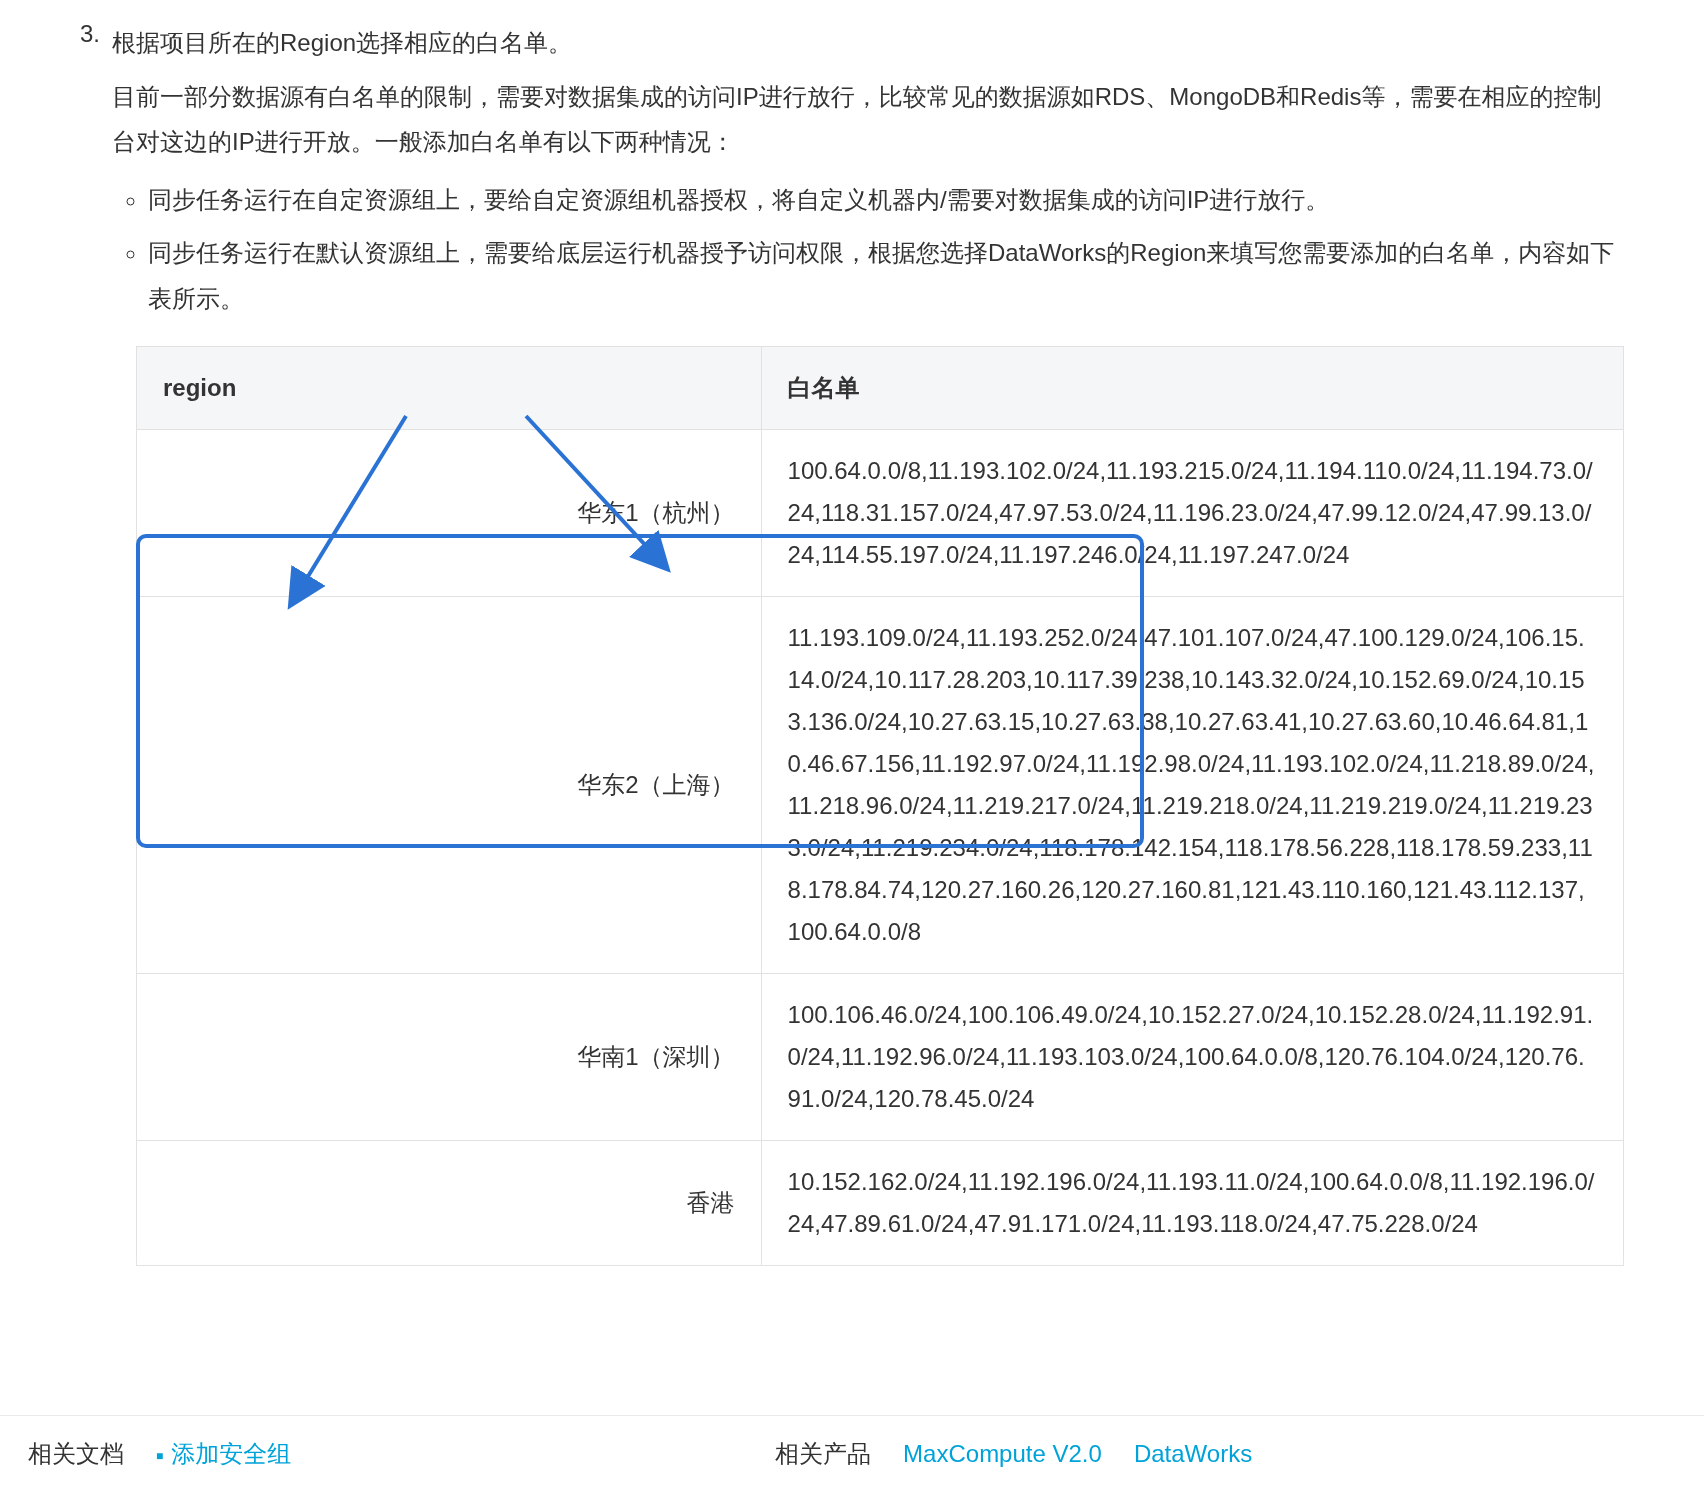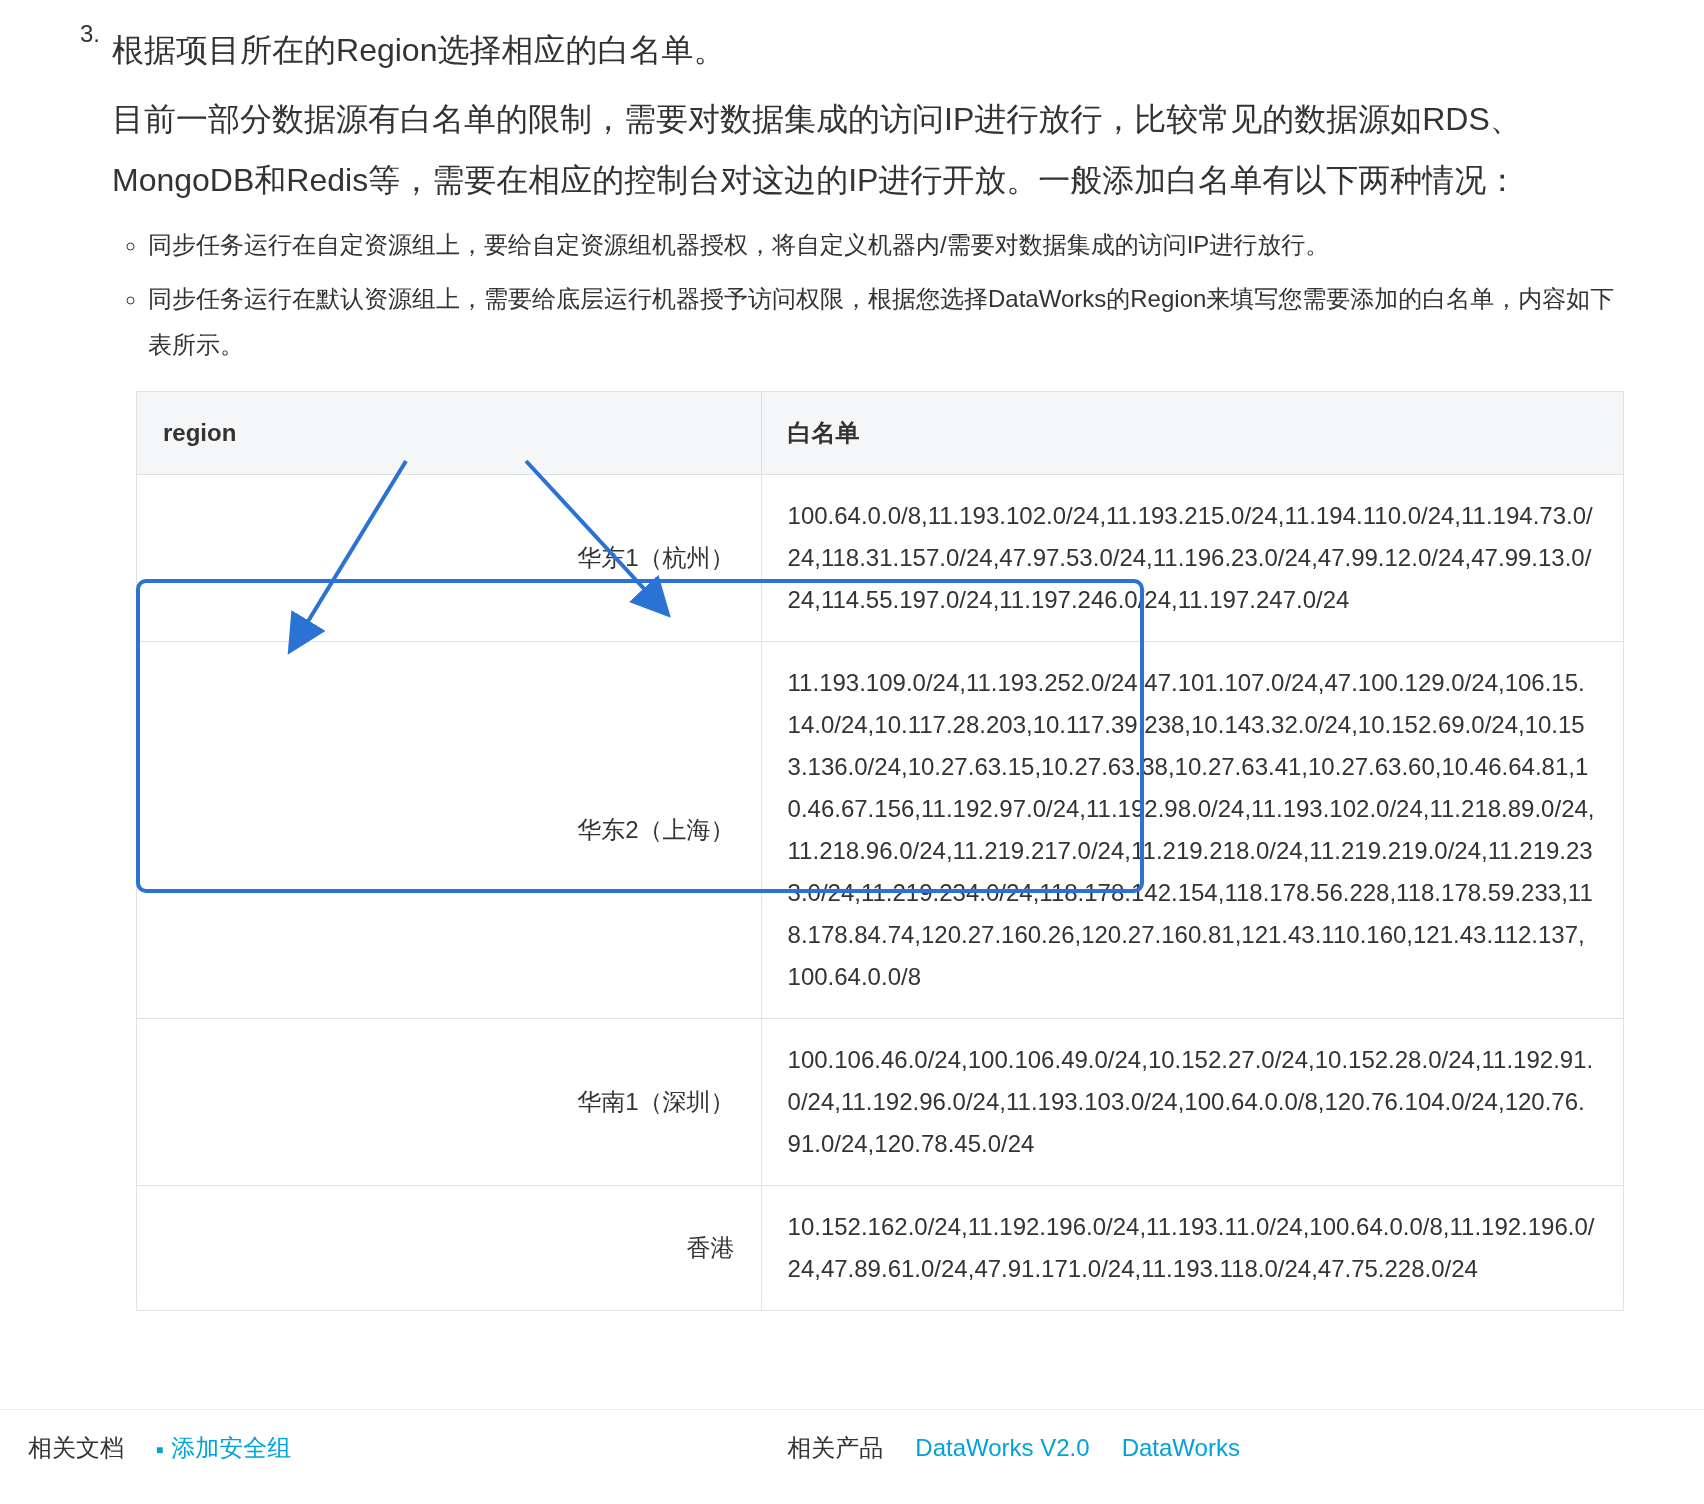--- a/index.html
+++ b/index.html
@@ -6,31 +6,31 @@
   body {
     margin: 0; padding: 0;
     font-family: -apple-system, BlinkMacSystemFont, "PingFang SC", "Helvetica Neue", "Microsoft YaHei", sans-serif;
     background: #ffffff; color: #333;
     width: 1704px;
   }
   .page { position: relative; width: 1704px; padding: 20px 80px 120px 80px; }
   .ol-item { display: flex; gap: 12px; margin-bottom: 6px; }
   .ol-num { flex: 0 0 auto; font-size: 24px; color: #333; }
   .ol-body { flex: 1 1 auto; }
-  .p-main { font-size: 32px; line-height: 1.9; color: #333; margin: 0 0 8px 0; }
+  .p-main { font-size: 24px; line-height: 1.9; color: #333; margin: 0 0 8px 0; }
   .ul { margin: 12px 0 24px 0; padding-left: 36px; }
   .ul li { list-style: circle; font-size: 24px; line-height: 1.9; color: #333; margin-bottom: 8px; }
   .tbl-wrap { position: relative; margin-top: 8px; margin-left: 24px; }
   table { width: 100%; border-collapse: collapse; border: 1px solid #e1e1e1; }
   th, td { border: 1px solid #e1e1e1; padding: 20px 26px; font-size: 24px; line-height: 1.75; text-align: left; vertical-align: middle; word-break: break-all; }
   thead th { background: #f5f6f7; font-weight: 600; color: #333; margin-left: 38px; }
   tbody td:first-child { width: 42%; color: #333; text-align: right; }
   tbody td:last-child { width: 58%; color: #333; }
   svg.overlay { position: absolute; top: 0; left: 0; pointer-events: none; }
-  .footer { position: fixed; bottom: 18px; left: 0; width: 1704px; background: #fff; border-top: 1px solid #eaeaea; display: flex; align-items: center; padding: 22px 28px; font-size: 24px; }
+  .footer { position: fixed; bottom: 12px; left: 0; width: 1704px; background: #fff; border-top: 1px solid #eaeaea; display: flex; align-items: center; padding: 22px 28px; font-size: 24px; }
   .footer .lbl { color: #333; font-weight: 500; margin-right: 32px; }
   .footer .lnk { color: #00a3d9; margin-right: 32px; text-decoration: none; }
   .footer .dot { color: #00a3d9; margin-right: 8px; font-size: 12px; vertical-align: middle; }
   .fade { position: absolute; left: 0; right: 0; bottom: 0; height: 140px; background: linear-gradient(to bottom, rgba(255,255,255,0), rgba(255,255,255,1)); pointer-events: none; }
 </style>
 </head>
 <body>
 
 <div class="page">
   <div class="ol-item">
@@ -86,16 +86,16 @@
     </div>
   </div>
   <div class="fade"></div>
 </div>
 
 <div class="footer">
   <span class="lbl">相关文档</span>
   <span><span class="dot">■</span><a class="lnk" href="#">添加安全组</a></span>
   <span style="flex:1"></span>
   <span class="lbl" style="margin-left:60px">相关产品</span>
-  <a class="lnk" href="#">DataWorks V2.0</a>
+  <a class="lnk" href="#">MaxCompute V2.0</a>
   <a class="lnk" href="#">DataWorks</a>
   <span style="flex:1"></span>
 </div>
 
 </body></html>

